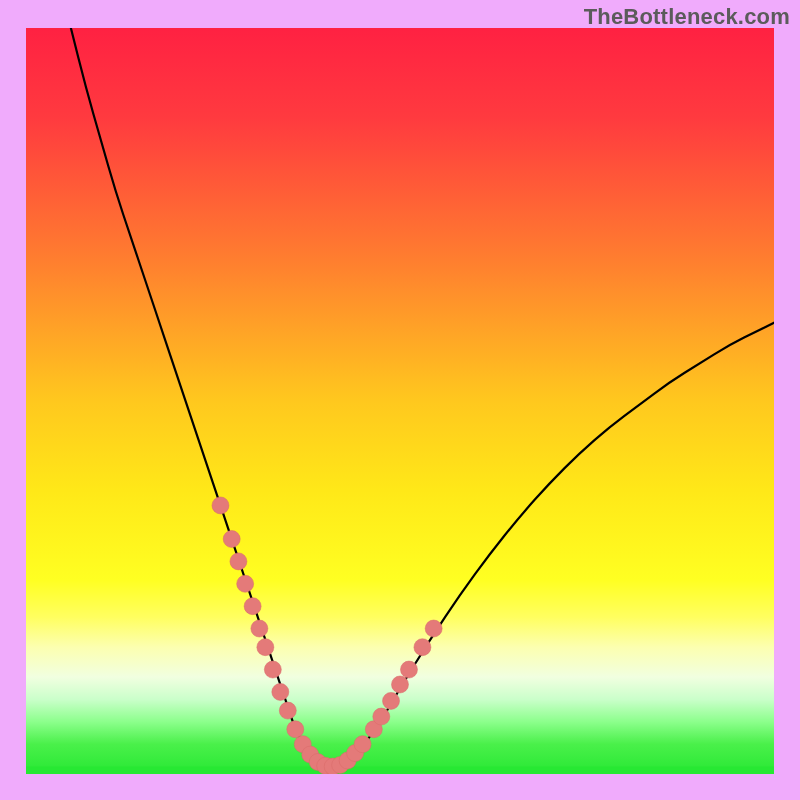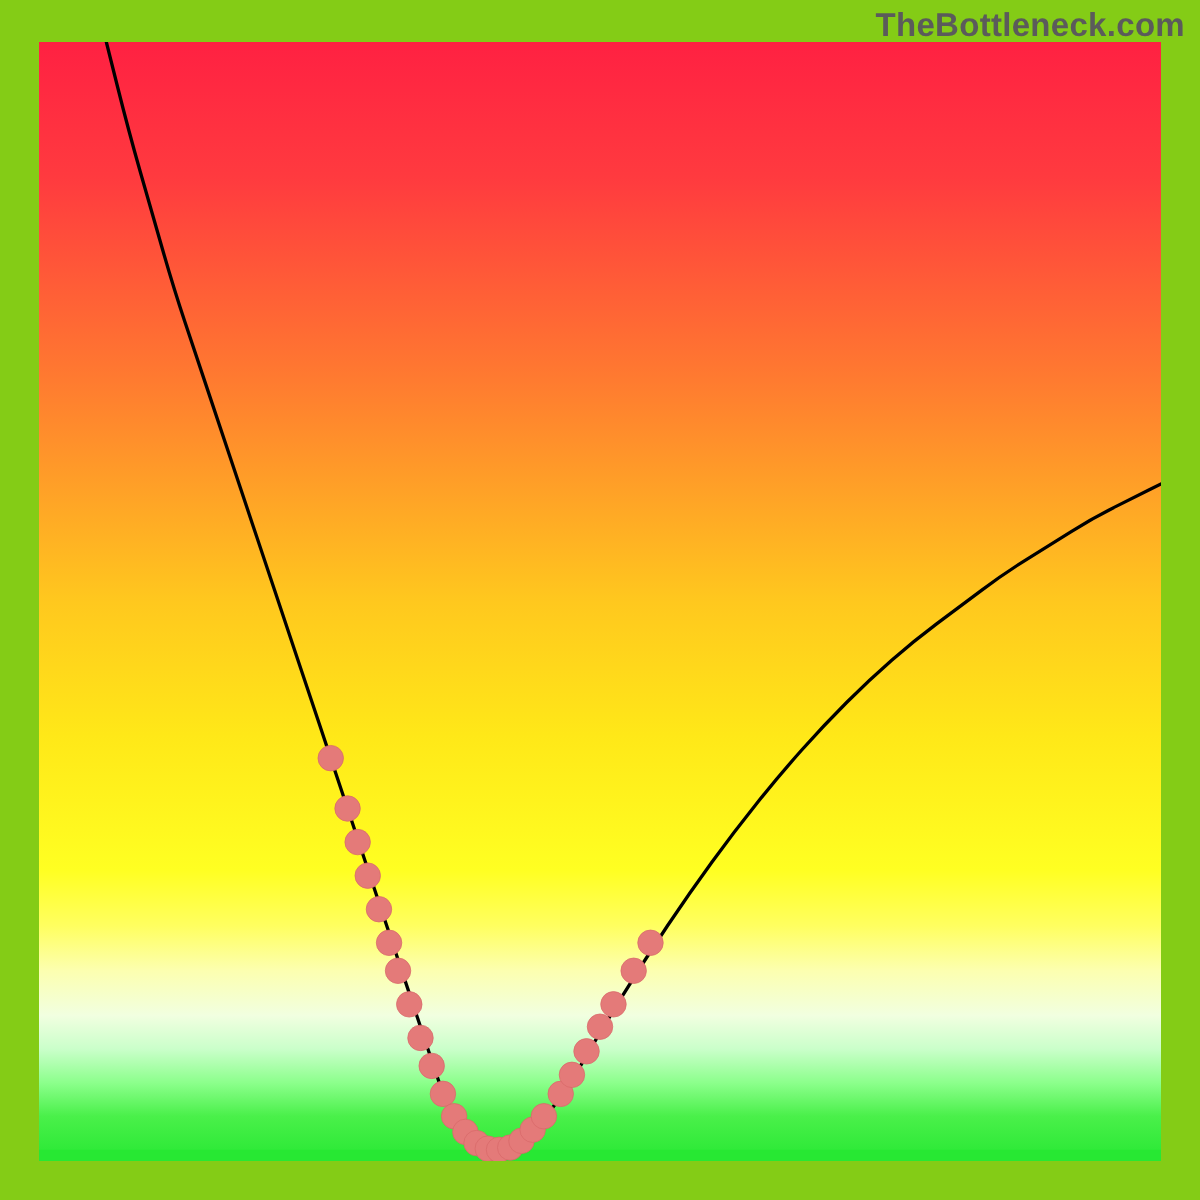--- a/index.html
+++ b/index.html
@@ -10,21 +10,21 @@
     background: #000000;
     overflow: hidden;
     font-family: Arial, Helvetica, sans-serif;
   }
   .frame {
     position: absolute;
     top: 0;
     left: 0;
     width: 800px;
     height: 800px;
-    background: #84cc16;
+    background: #f0abfc;
   }
   .plot-area {
     position: absolute;
     
     left: 26px;
     top: 28px;
     width: 748px;   
     height: 746px;  
     overflow: hidden;
   }

